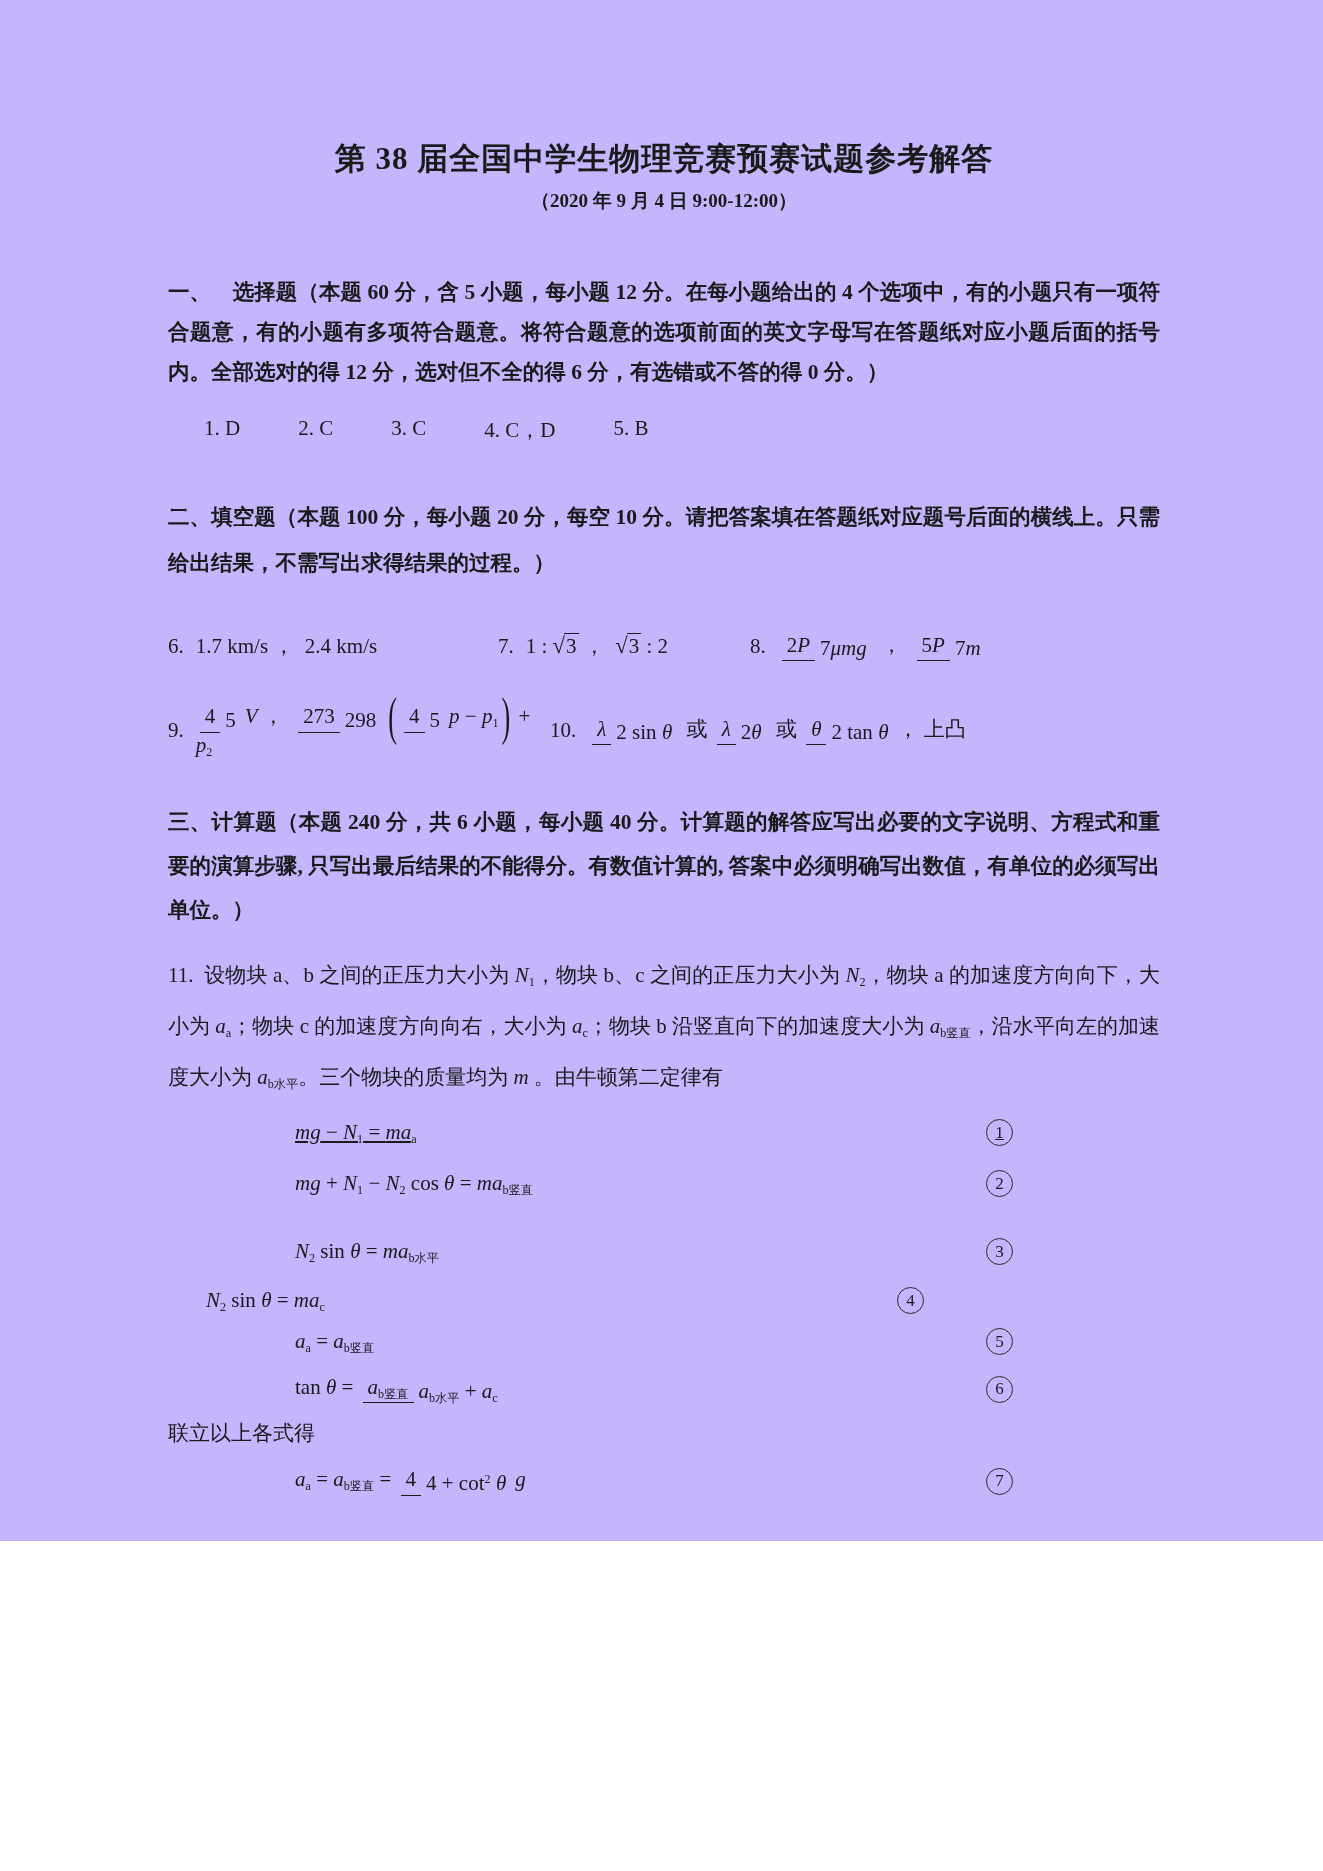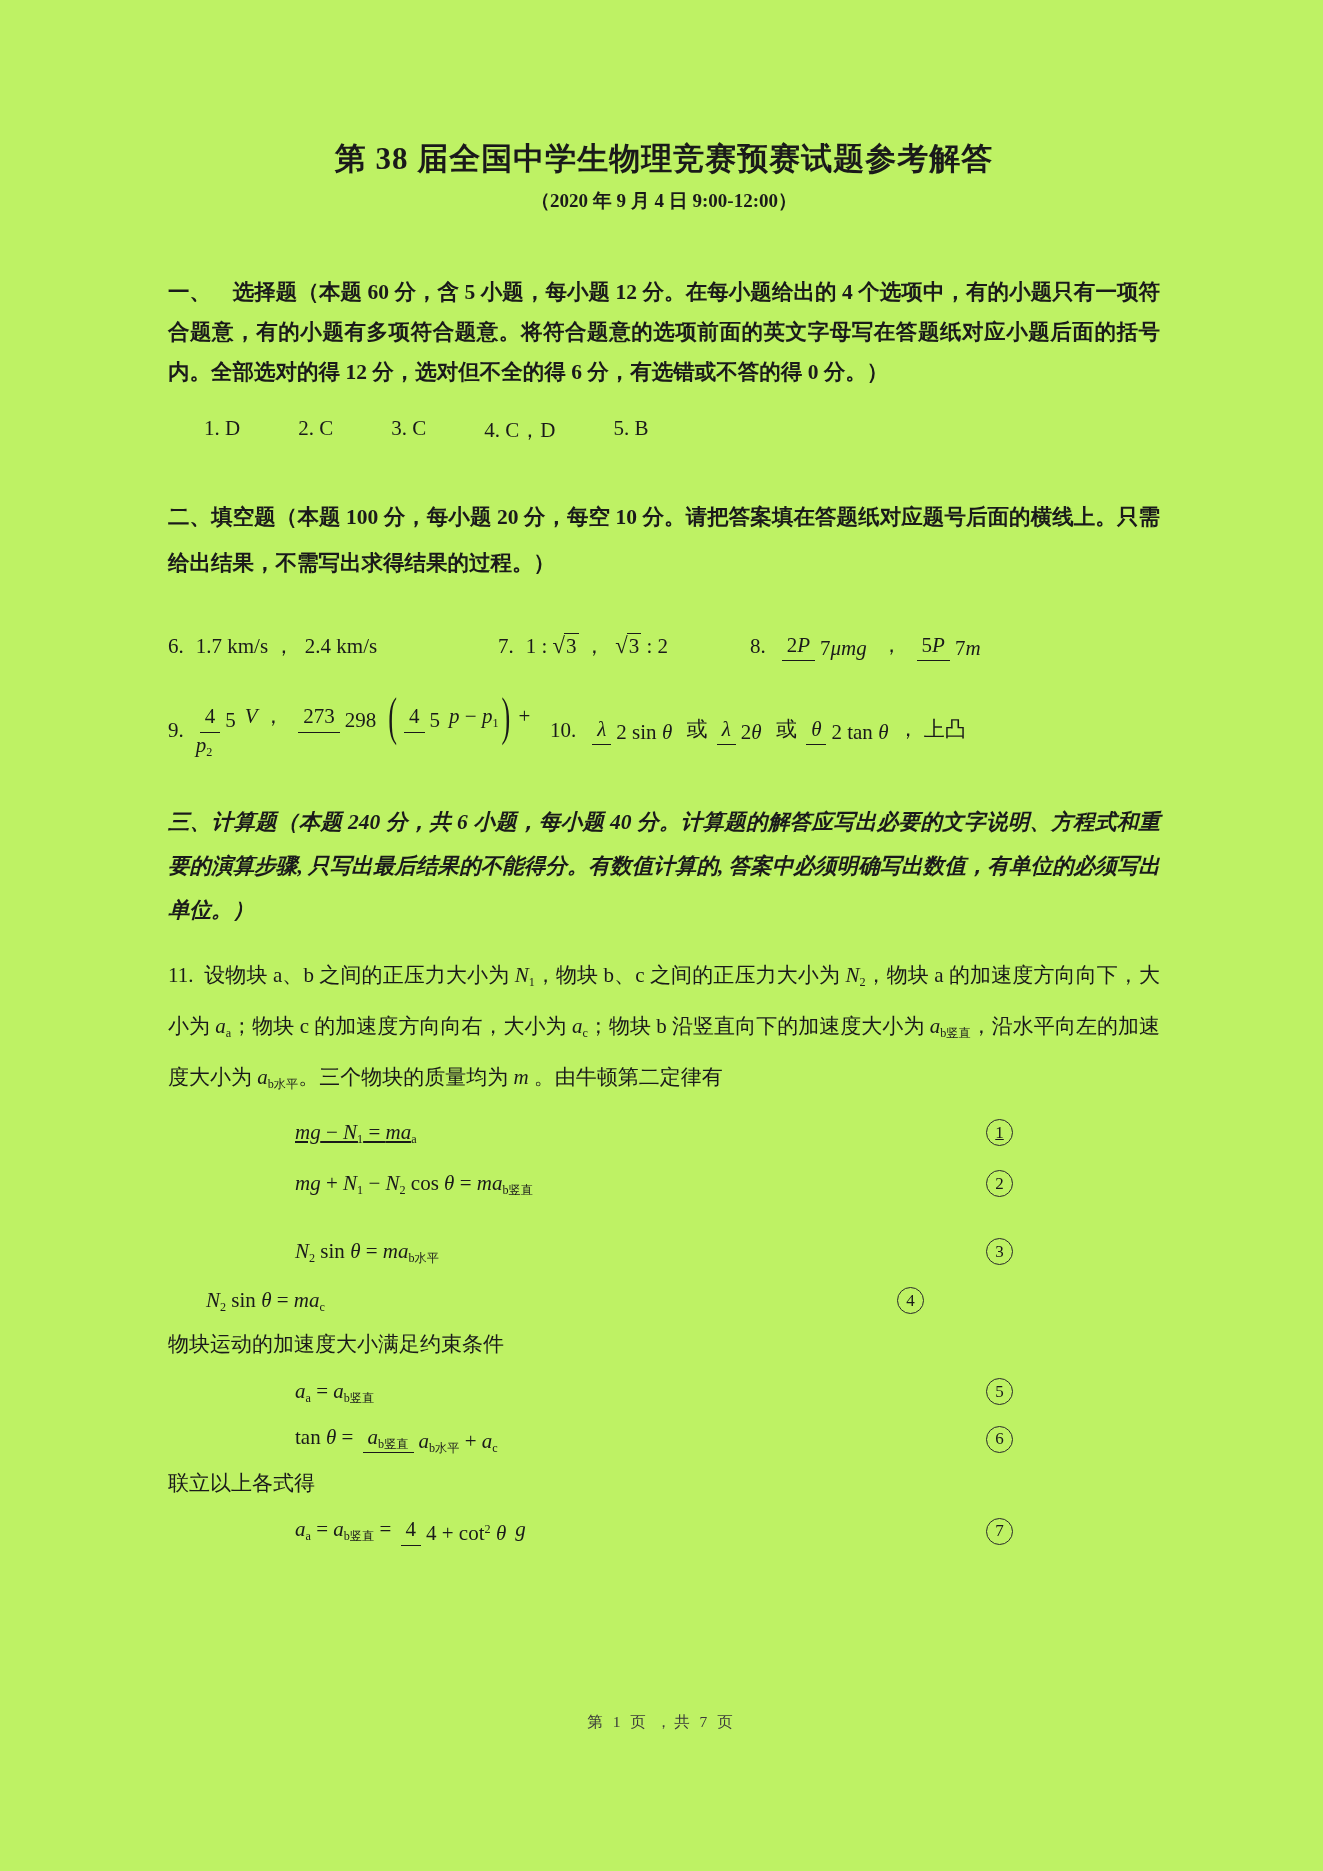--- a/index.html
+++ b/index.html
@@ -1,41 +1,41 @@
 <!DOCTYPE html>
 <html><head>
 <meta charset="utf-8">
 <style>
   * { margin:0; padding:0; box-sizing:border-box; }
   html,body { background:#ffffff; }
   .page {
     position:relative;
-    width:1323px; height:1871px;
-    background:#bef264;
+    width:1323px; height:1541px;
+    background:#c4b5fd;
     color:#1a1a1a;
     font-family:"Liberation Serif","DejaVu Serif",serif;
     overflow:hidden;
     padding-left:25px;
   }
   .content {
     position:absolute; left:168px; top:138px; width:992px;
   }
   .title {
     text-align:center; font-size:31px; font-weight:700; letter-spacing:1px;
   }
   .subtitle {
     text-align:center; font-size:19px; font-weight:700; margin-top:8px;
   }
   .sec-intro {
     font-size:21.5px; font-weight:700; line-height:40px;
     text-align:justify;
   }
   .sec1 { margin-top:58px; }
   .sec2 { margin-top:50px; line-height:46px; }
-  .sec3 { margin-top:34px; line-height:44px;font-style:italic; }
+  .sec3 { margin-top:34px; line-height:44px; }
   .answers-row {
     margin-top:24px; display:flex; gap:58px; font-size:21px;margin-left:36px;
   }
   .blank-row {
     display:flex; align-items:center; font-size:21px; min-height:72px;
   }
   .blank-row-1 { margin-top:24px; }
   .blank-row-2 { margin-top:12px; }
   .blank-item { display:flex; align-items:center; }
   .blank-label { margin-right:12px; }
@@ -172,21 +172,20 @@
     </div>
     <div class="eq-row eq-3">
       <span class="math"><span class="vi">N</span><sub>2</sub><span class="vx"> sin </span><span class="vi">θ</span><span class="vx"> = </span><span class="vi">ma</span><sub>b水平</sub></span>
       <span class="eqnum">3</span>
     </div>
     <div class="eq-row eq-4">
       <span class="math"><span class="vi">N</span><sub>2</sub><span class="vx"> sin </span><span class="vi">θ</span><span class="vx"> = </span><span class="vi">ma</span><sub>c</sub></span>
       <span class="eqnum">4</span>
     </div>
 
-    <div class="flow-text">物块运动的加速度大小满足约束条件</div>
 
     <div class="eq-row eq-5">
       <span class="math"><span class="vi">a</span><sub>a</sub><span class="vx"> = </span><span class="vi">a</span><sub>b竖直</sub></span>
       <span class="eqnum">5</span>
     </div>
     <div class="eq-row eq-6">
       <span class="math"><span class="vx">tan </span><span class="vi">θ</span><span class="vx"> = </span><span class="frac">
             <span class="fnum"><span class="vi">a</span><sub>b竖直</sub></span>
             <span class="fden"><span class="vi">a</span><sub>b水平</sub><span class="vx"> + </span><span class="vi">a</span><sub>c</sub></span>
           </span></span>

